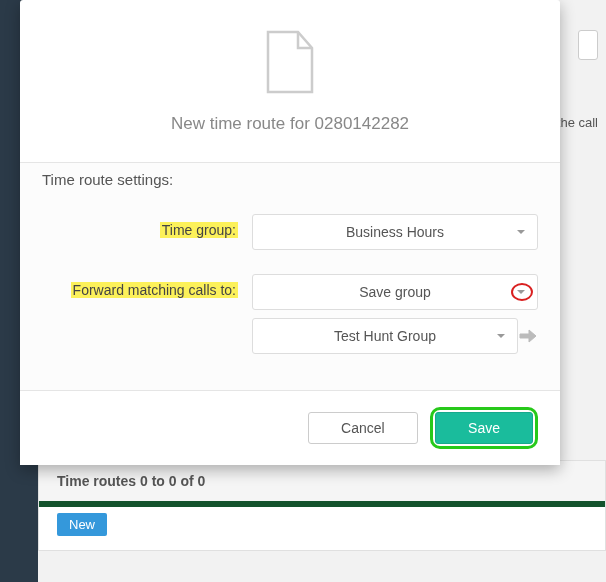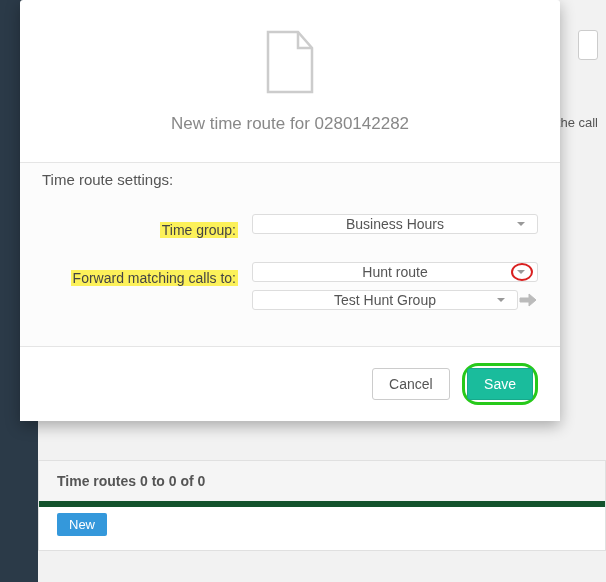--- a/index.html
+++ b/index.html
@@ -111,21 +111,21 @@
       text-align: right;
       padding-right: 14px;
       padding-top: 8px;
       font-size: 14px;
       color: #444;
     }
     .hl { background: #fcf15a; padding: 0 2px; }
     .form-ctrl-col { flex: 1; }
     .select-ctrl {
       width: 100%;
-      height: 20px;
+      height: 36px;
       background: #fff;
       border: 1px solid #ddd;
       border-radius: 3px;
       position: relative;
       display: flex;
       align-items: center;
       justify-content: center;
       font-size: 14px;
       color: #555;
     }
@@ -158,39 +158,39 @@
       pointer-events: none;
     }
     .modal-footer {
       border-top: 1px solid #e5e5e5;
       padding: 16px 22px;
       text-align: right;
       background: #fff;
     }
     .btn {
       display: inline-block;
-      padding: 7px 16px;
+      padding: 7px 32px;
       font-size: 14px;
       border-radius: 3px;
       border: 1px solid #ccc;
       background: #fff;
       color: #555;
       cursor: pointer;
     }
     .btn-primary {
       background: #1abc9c;
       border-color: #17a98c;
       color: #fff;
     }
     .save-wrap {
       display: inline-block;
       position: relative;
       padding: 2px;
       border: 3px solid #27c91a;
-      border-radius: 16px;
+      border-radius: 10px;
       margin-left: 8px;
     }
   </style>
 </head>
 <body>
 
 <div class="bg-panel">
   <div class="bg-dropdown"></div>
   <div class="bg-text">le the call</div>
 </div>
@@ -225,21 +225,21 @@
         </div>
       </div>
     </div>
 
     <div class="form-row" style="margin-bottom:0">
       <div class="form-label-col">
         <span class="hl">Forward matching calls to:</span>
       </div>
       <div class="form-ctrl-col">
         <div class="select-ctrl mb8" style="position:relative">
-          <span>Hunt route</span>
+          <span>Save group</span>
           <span class="caret"></span>
           <span class="red-circle"></span>
         </div>
         <div class="forward-row">
           <div class="select-ctrl">
             <span>Test Hunt Group</span>
             <span class="caret"></span>
           </div>
           <span class="arrow-btn">
             <svg width="18" height="14" viewBox="0 0 18 14">

